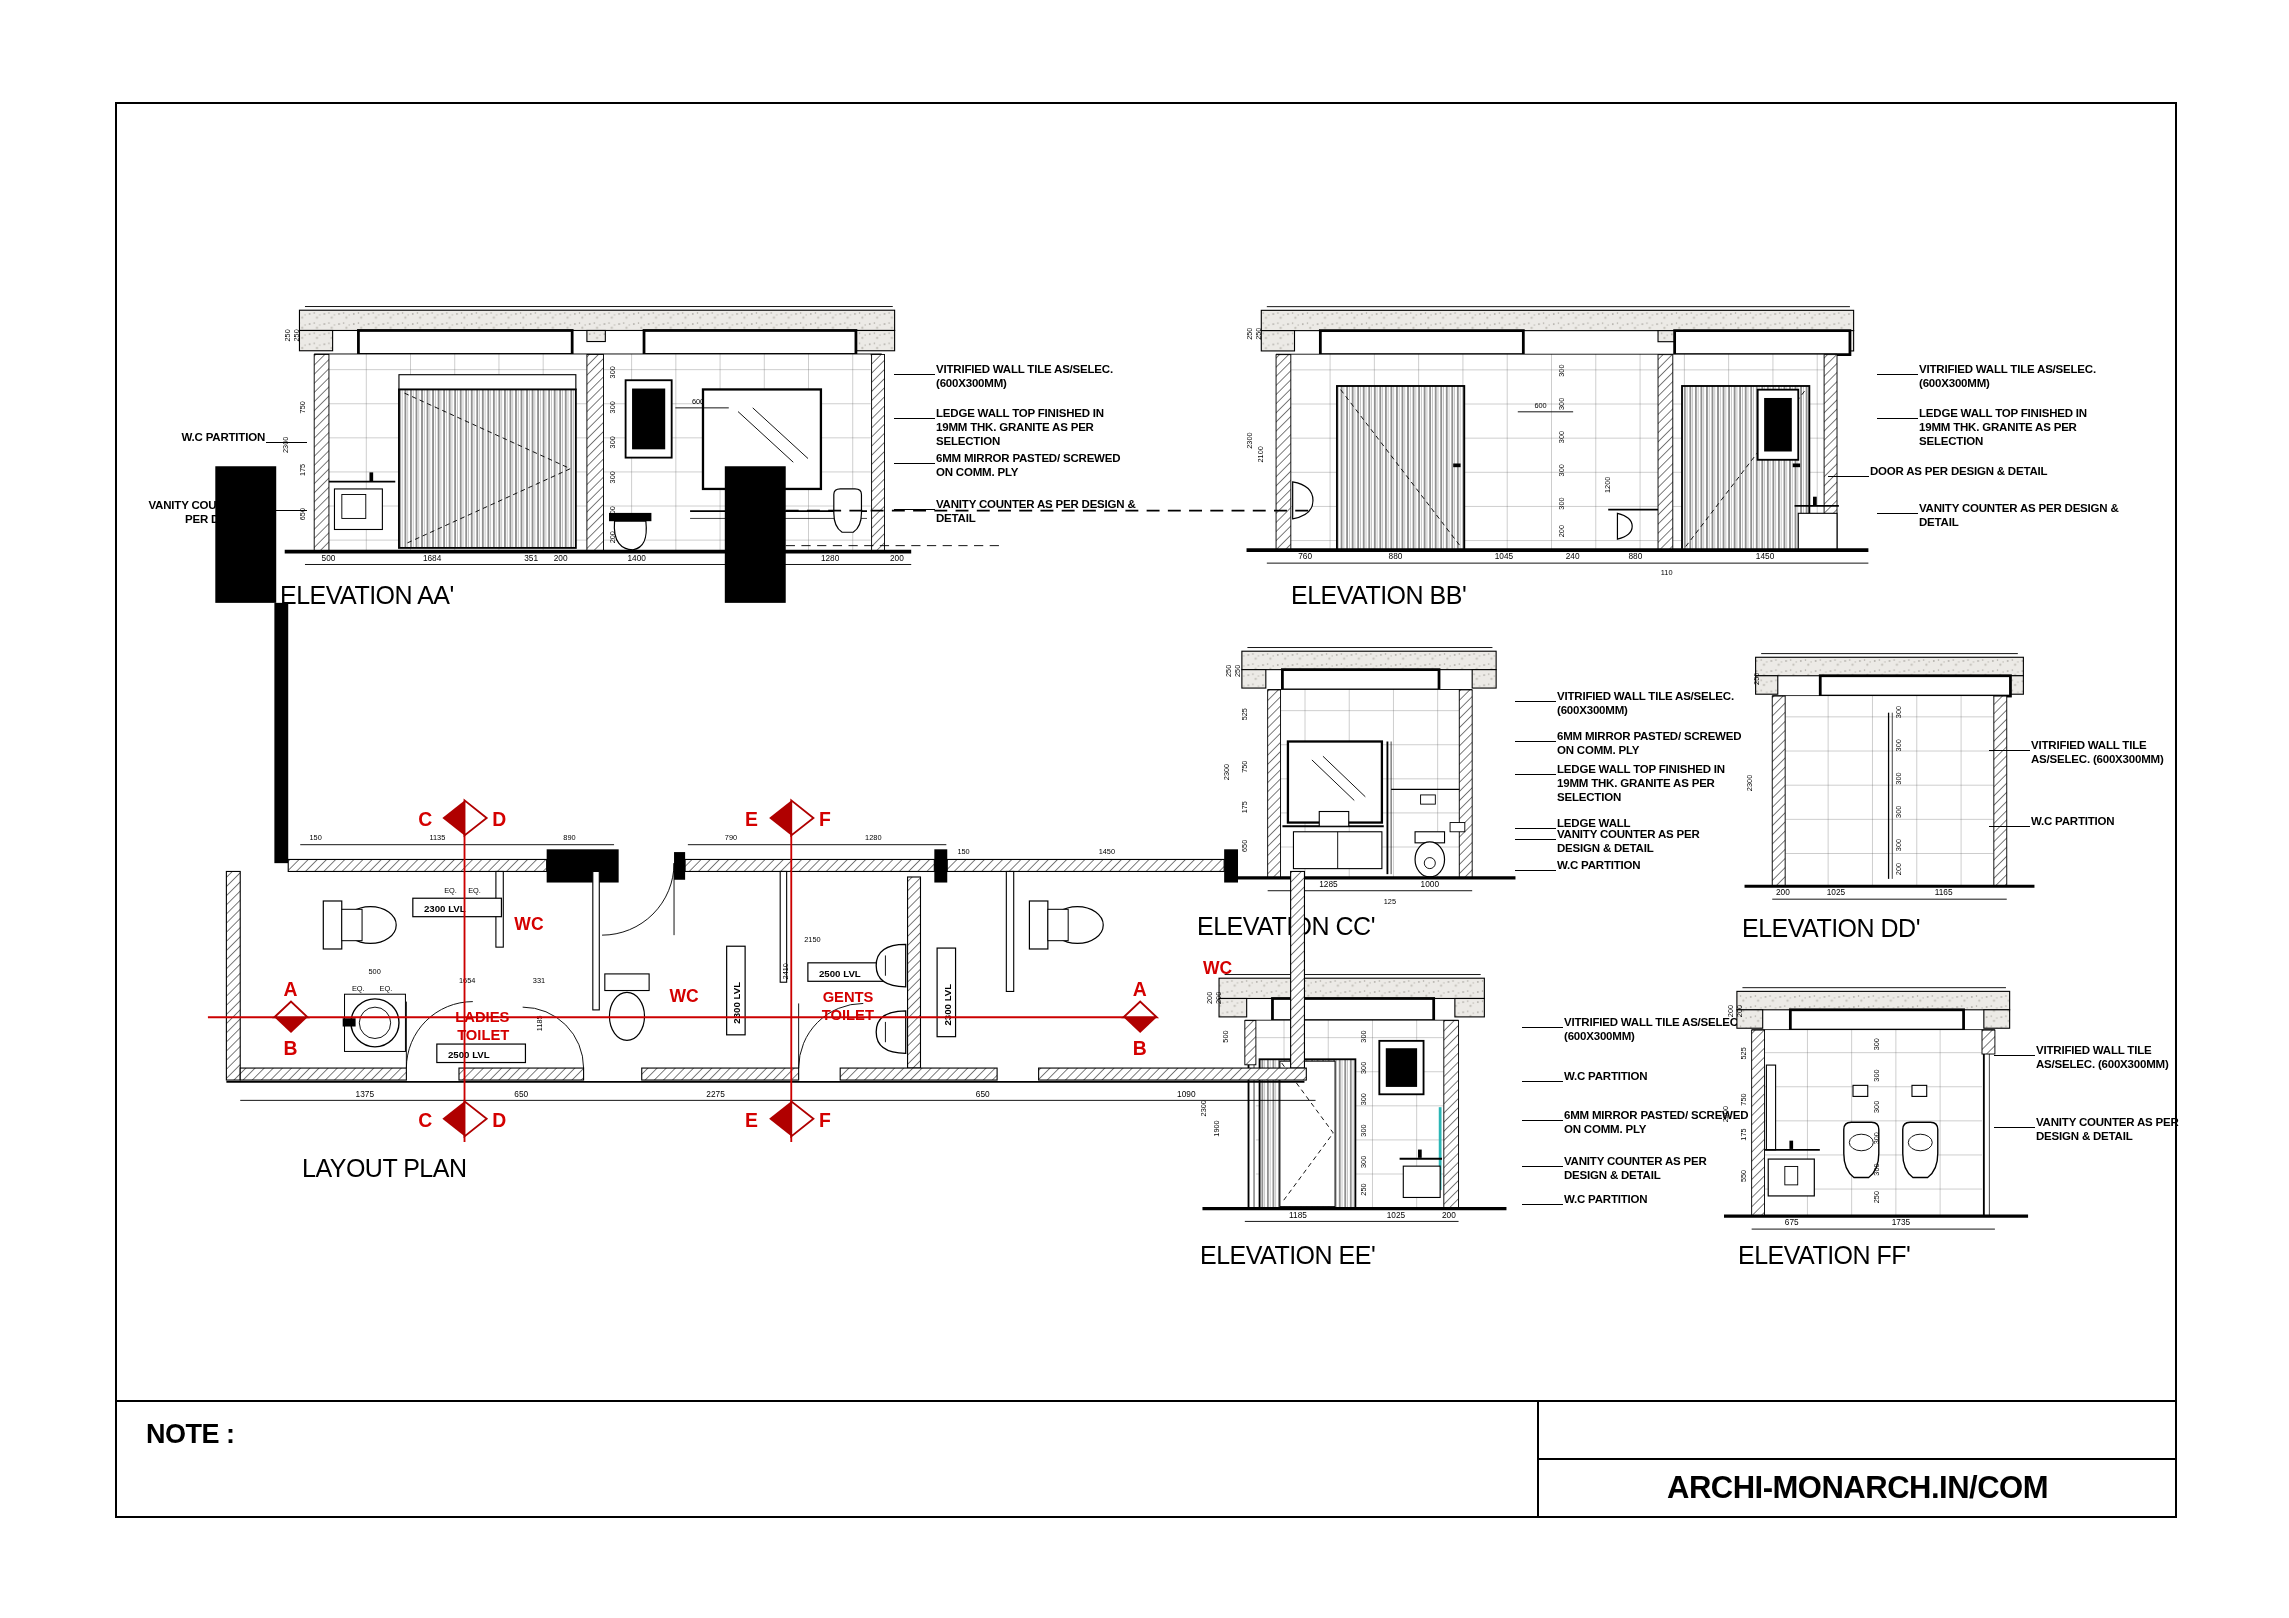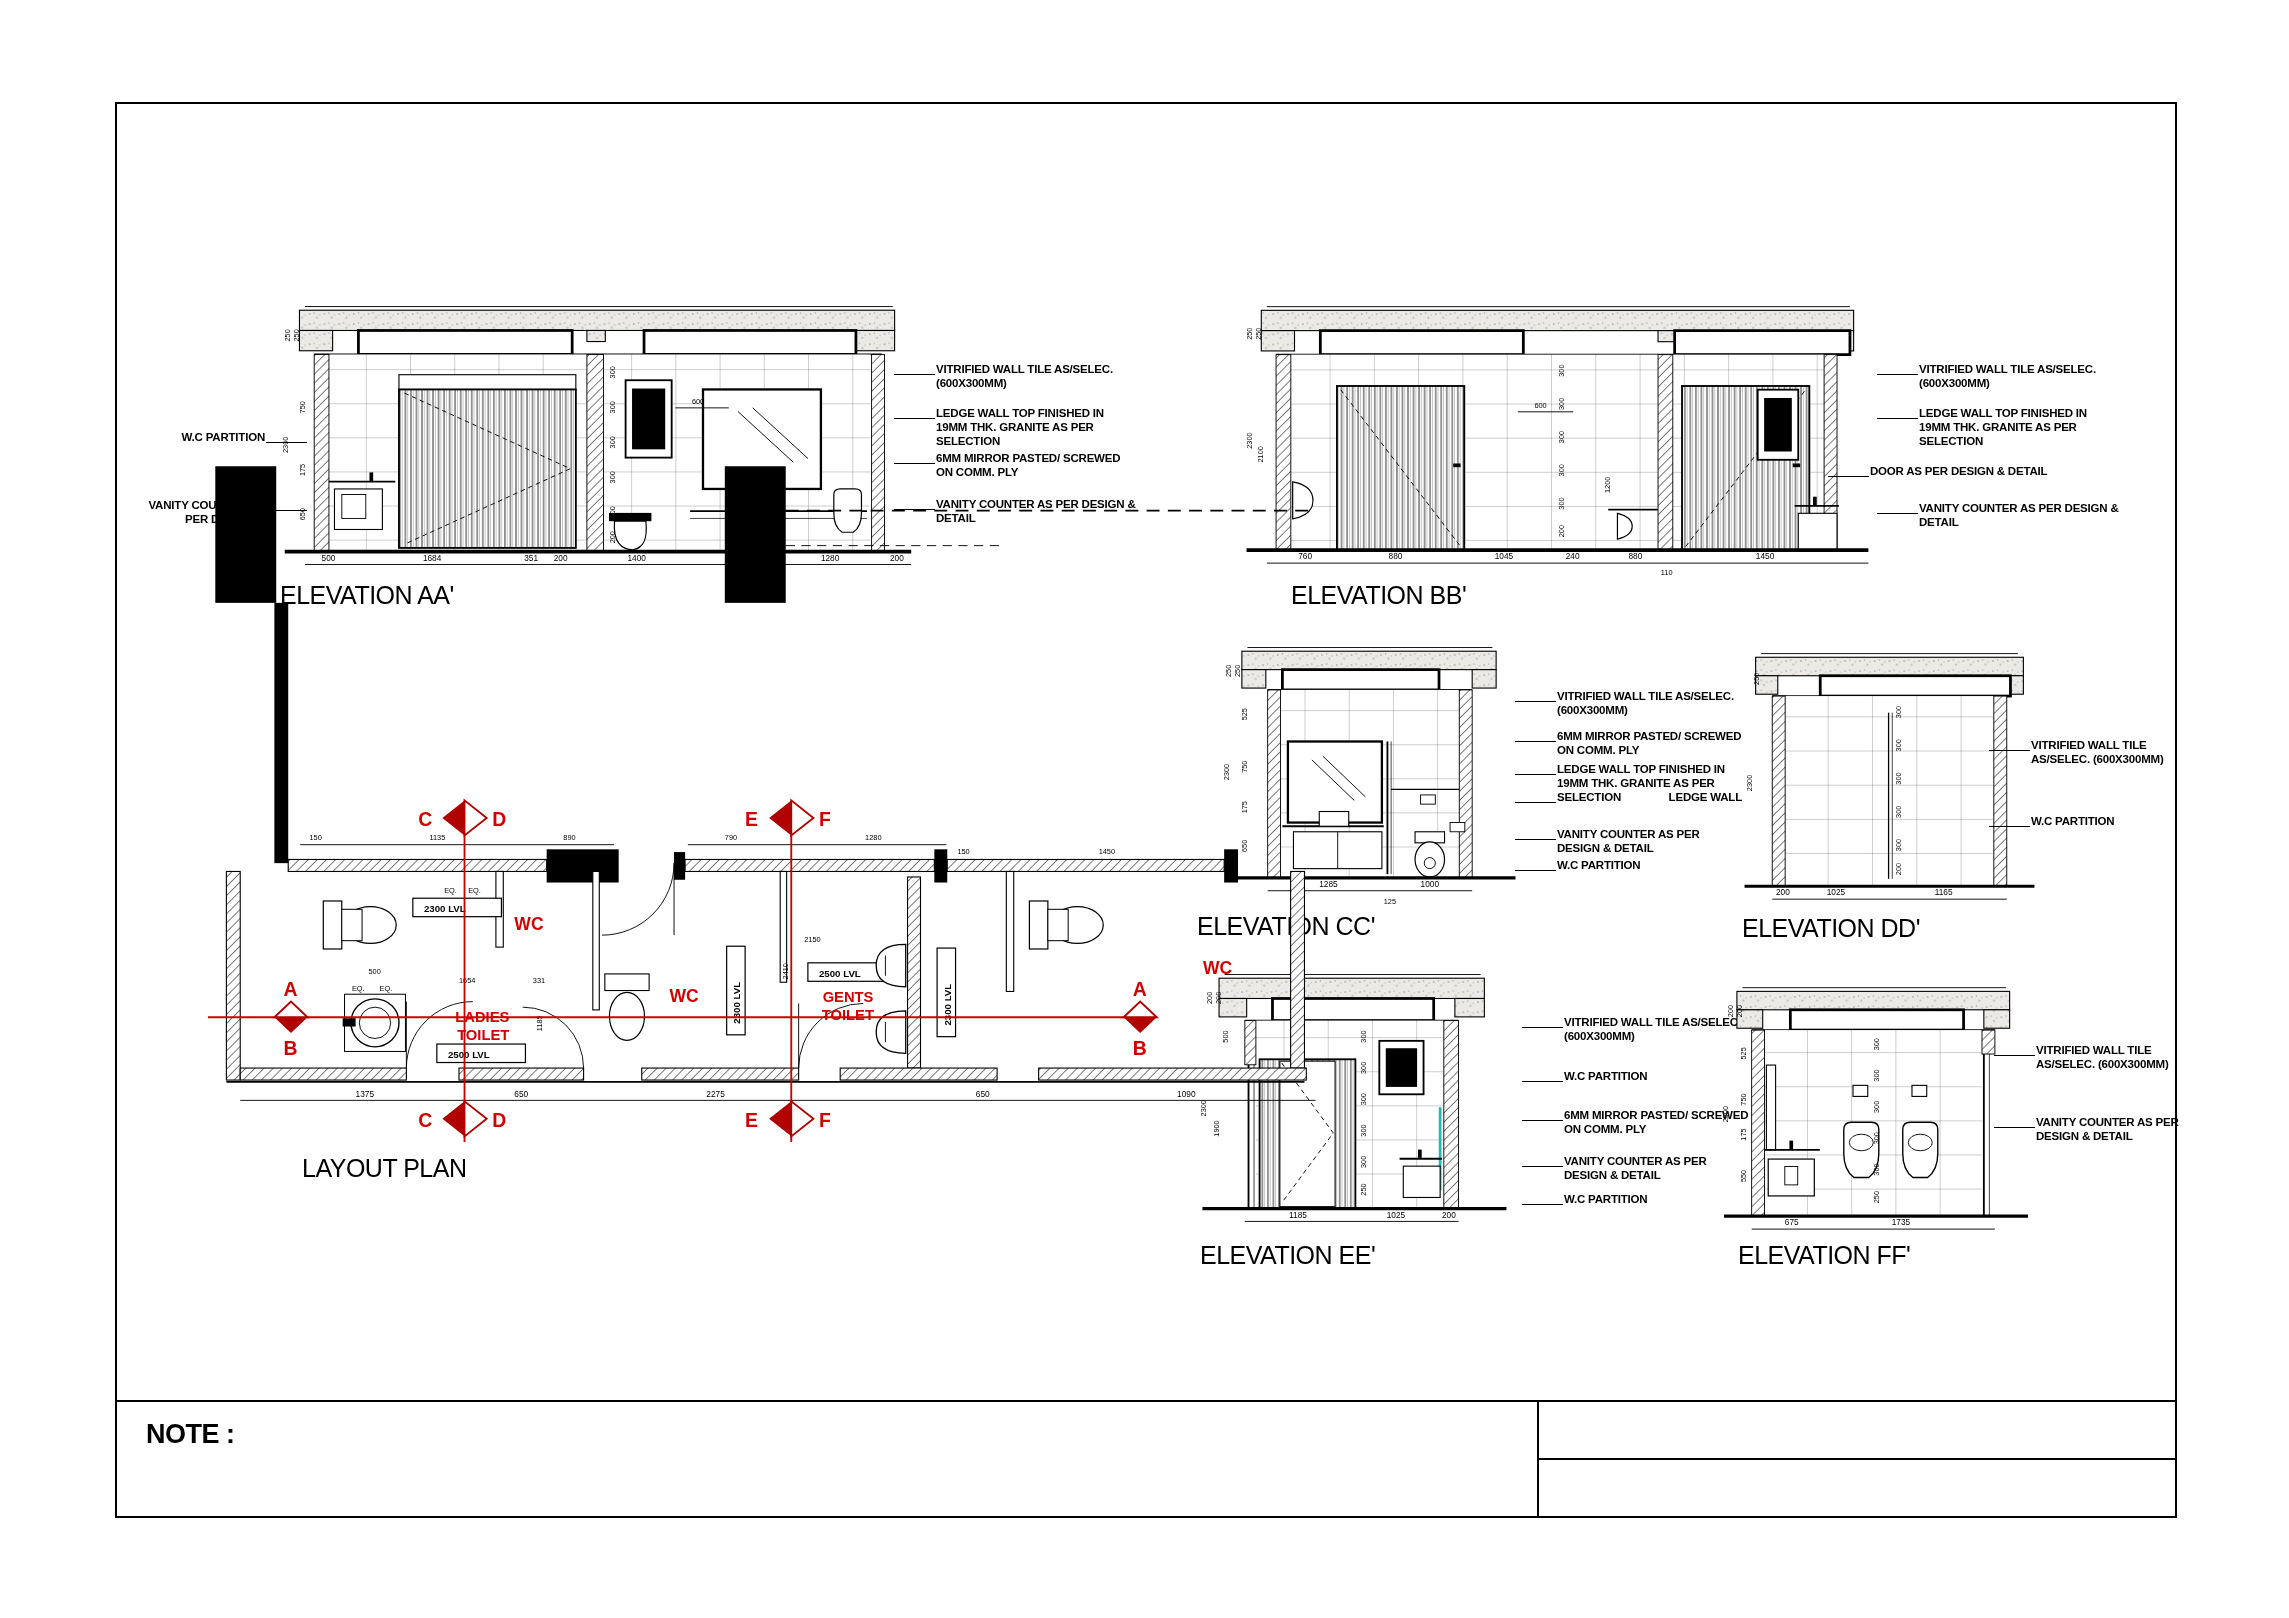--- a/index.html
+++ b/index.html
@@ -54,20 +54,21 @@
     </defs>
   </svg>
 
   <div class="frame" style="left:115px;top:102px;width:2058px;height:1412px;"></div>
   <div class="hline" style="left:115px;top:1400px;width:2060px;"></div>
   <div class="vline" style="left:1537px;top:1400px;height:116px;"></div>
   <div class="hline" style="left:1537px;top:1458px;width:639px;"></div>
 
   <div class="note-text" style="left:146px;top:1419px;">NOTE :</div>
 
+  <div class="tb-text" style="left:1539px;top:1470px;width:637px;font-size:31px;">ARCHI-MONARCH.IN/COM</div>
 
   <svg style="left:277px;top:301px;" width="641" height="281" viewBox="0 0 695 305">
     <line x1="30" y1="6" x2="668" y2="6" class="thin"></line>
     <rect x="24" y="10" width="646" height="22" fill="url(#speck)" stroke="#000" stroke-width="1.2"></rect>
     <rect x="24" y="32" width="36" height="22" fill="url(#speck)" stroke="#000" stroke-width="1.2"></rect>
     <rect x="336" y="32" width="20" height="12" fill="url(#speck)" stroke="#000" stroke-width="1.2"></rect>
     <rect x="626" y="32" width="44" height="22" fill="url(#speck)" stroke="#000" stroke-width="1.2"></rect>
     <rect x="88" y="32" width="232" height="26" fill="#fff" stroke="#000" stroke-width="3"></rect>
     <rect x="398" y="32" width="230" height="26" fill="#fff" stroke="#000" stroke-width="3"></rect>
     <line x1="40" y1="58" x2="656" y2="58" stroke="#000" stroke-width="2"></line>
@@ -268,21 +269,21 @@
       <text class="dimS" transform="rotate(-90 34 142)" x="34" y="142">750</text>
       <text class="dimS" transform="rotate(-90 34 186)" x="34" y="186">175</text>
       <text class="dimS" transform="rotate(-90 34 228)" x="34" y="228">650</text>
       <text class="dimS" transform="rotate(-90 14 150)" x="14" y="150">2300</text>
     </g>
   </svg>
   <div class="elev-title" style="left:1197px;top:912px;">ELEVATION CC'</div>
   <div class="ann" style="left:1521px;top:689px;width:185px;">VITRIFIED WALL TILE AS/SELEC. (600X300MM)</div>
   <div class="ann" style="left:1521px;top:729px;width:185px;">6MM MIRROR PASTED/ SCREWED ON COMM. PLY</div>
   <div class="ann" style="left:1521px;top:762px;width:198px;">LEDGE WALL TOP FINISHED IN 19MM THK. GRANITE AS PER SELECTION</div>
-  <div class="ann" style="left:1521px;top:790px;width:185px;text-align:right;">LEDGE WALL</div>
+  <div class="ann" style="left:1521px;top:816px;width:185px;">LEDGE WALL</div>
   <div class="ann" style="left:1521px;top:827px;width:175px;">VANITY COUNTER AS PER DESIGN &amp; DETAIL</div>
   <div class="ann" style="left:1521px;top:858px;width:185px;">W.C PARTITION</div>
 
   <svg style="left:1739px;top:648px;" width="301" height="266" viewBox="0 0 326 288">
     <line x1="24" y1="6" x2="302" y2="6" class="thin"></line>
     <rect x="18" y="10" width="290" height="20" fill="url(#speck)" stroke="#000" stroke-width="1.2"></rect>
     <rect x="18" y="30" width="24" height="20" fill="url(#speck)" stroke="#000" stroke-width="1.2"></rect>
     <rect x="284" y="30" width="24" height="20" fill="url(#speck)" stroke="#000" stroke-width="1.2"></rect>
     <rect x="88" y="30" width="206" height="22" fill="#fff" stroke="#000" stroke-width="3"></rect>
     <line x1="36" y1="52" x2="290" y2="52" stroke="#000" stroke-width="2"></line>

